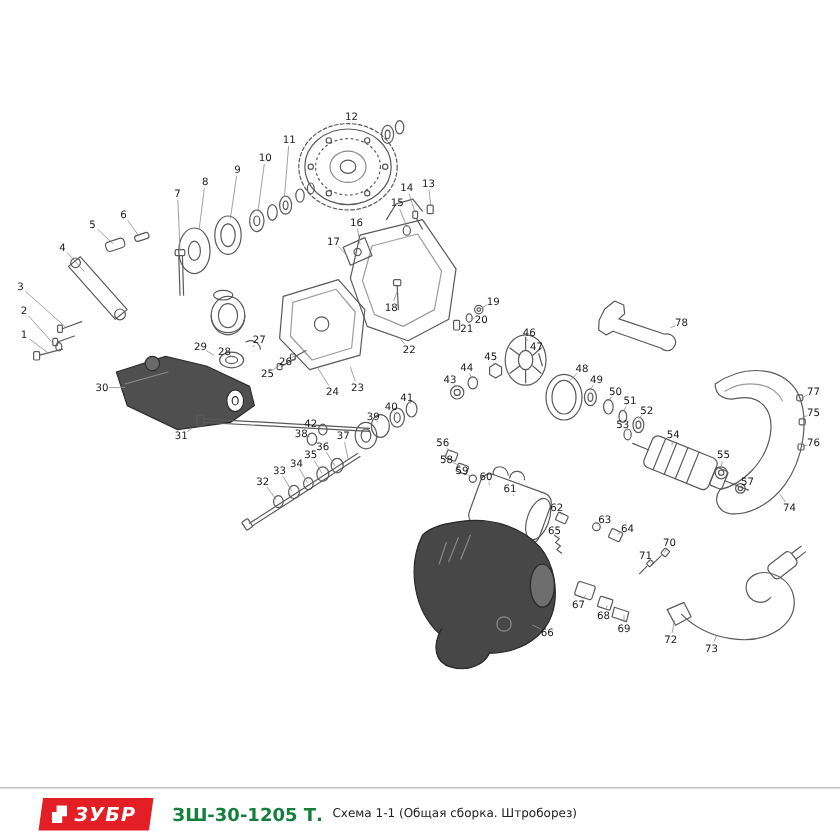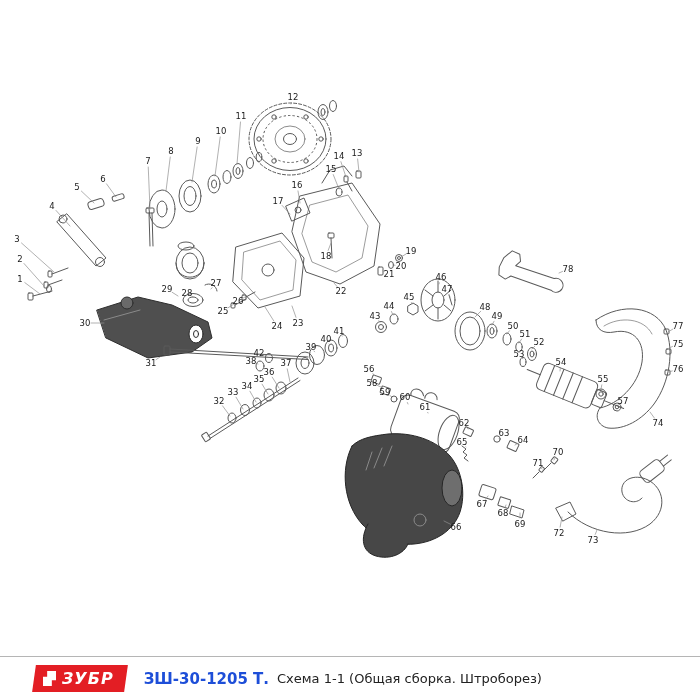--- a/index.html
+++ b/index.html
@@ -8,22 +8,22 @@
   #diagram{display:block;}
   #diagram .leader{stroke:#8f8f8f;stroke-width:.7;}
   #diagram text.pn{font-size:8.5px;fill:#1a1a1a;text-anchor:middle;stroke:none;font-family:"DejaVu Sans",sans-serif;}
   .footer{position:absolute;left:0;right:0;bottom:0;height:44px;border-top:1px solid #b5b5b5;
           display:flex;align-items:center;padding-left:34px;box-sizing:border-box;gap:18px;background:#fff;}
   .logo{background:#e31e24;transform:skewX(-8deg);padding:4px 12px 4px 9px;display:flex;align-items:center;gap:7px;}
   .logo-inner{transform:skewX(8deg);display:flex;align-items:center;gap:6px;}
   .logo-icon{width:13px;height:15px;background:#fff;
              clip-path:polygon(0 100%,0 38%,32% 38%,32% 0,100% 0,100% 62%,68% 62%,68% 100%);}
   .logo-text{color:#fff;font-weight:bold;font-style:italic;font-size:16px;letter-spacing:1px;}
-  .model{font-weight:bold;font-size:15px;color:#1d4ed8;}
-  .caption{font-size:13px;color:#222;margin-left:-10px;}
+  .model{font-weight:bold;font-size:15px;color:#15803d;}
+  .caption{font-size:10px;color:#222;margin-left:-10px;}
 </style>
 </head>
 <body>
 
 <div class="page">
 
   <svg id="diagram" width="700" height="656" viewBox="0 0 700 656" stroke="#5a5a5a" fill="none" stroke-width="1" stroke-linejoin="round" stroke-linecap="round">
 
     <g>
       <ellipse cx="290" cy="139" rx="41" ry="36" stroke-dasharray="3 2"></ellipse>

